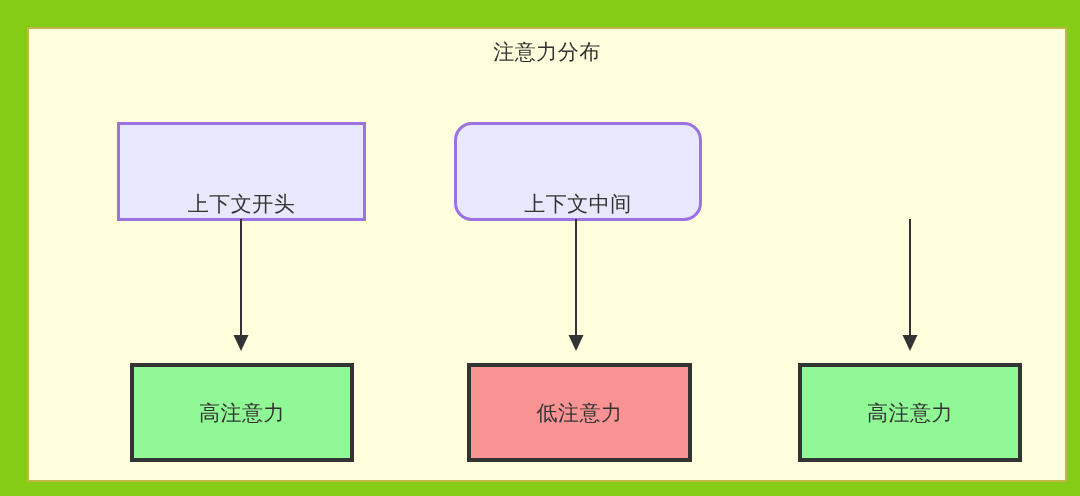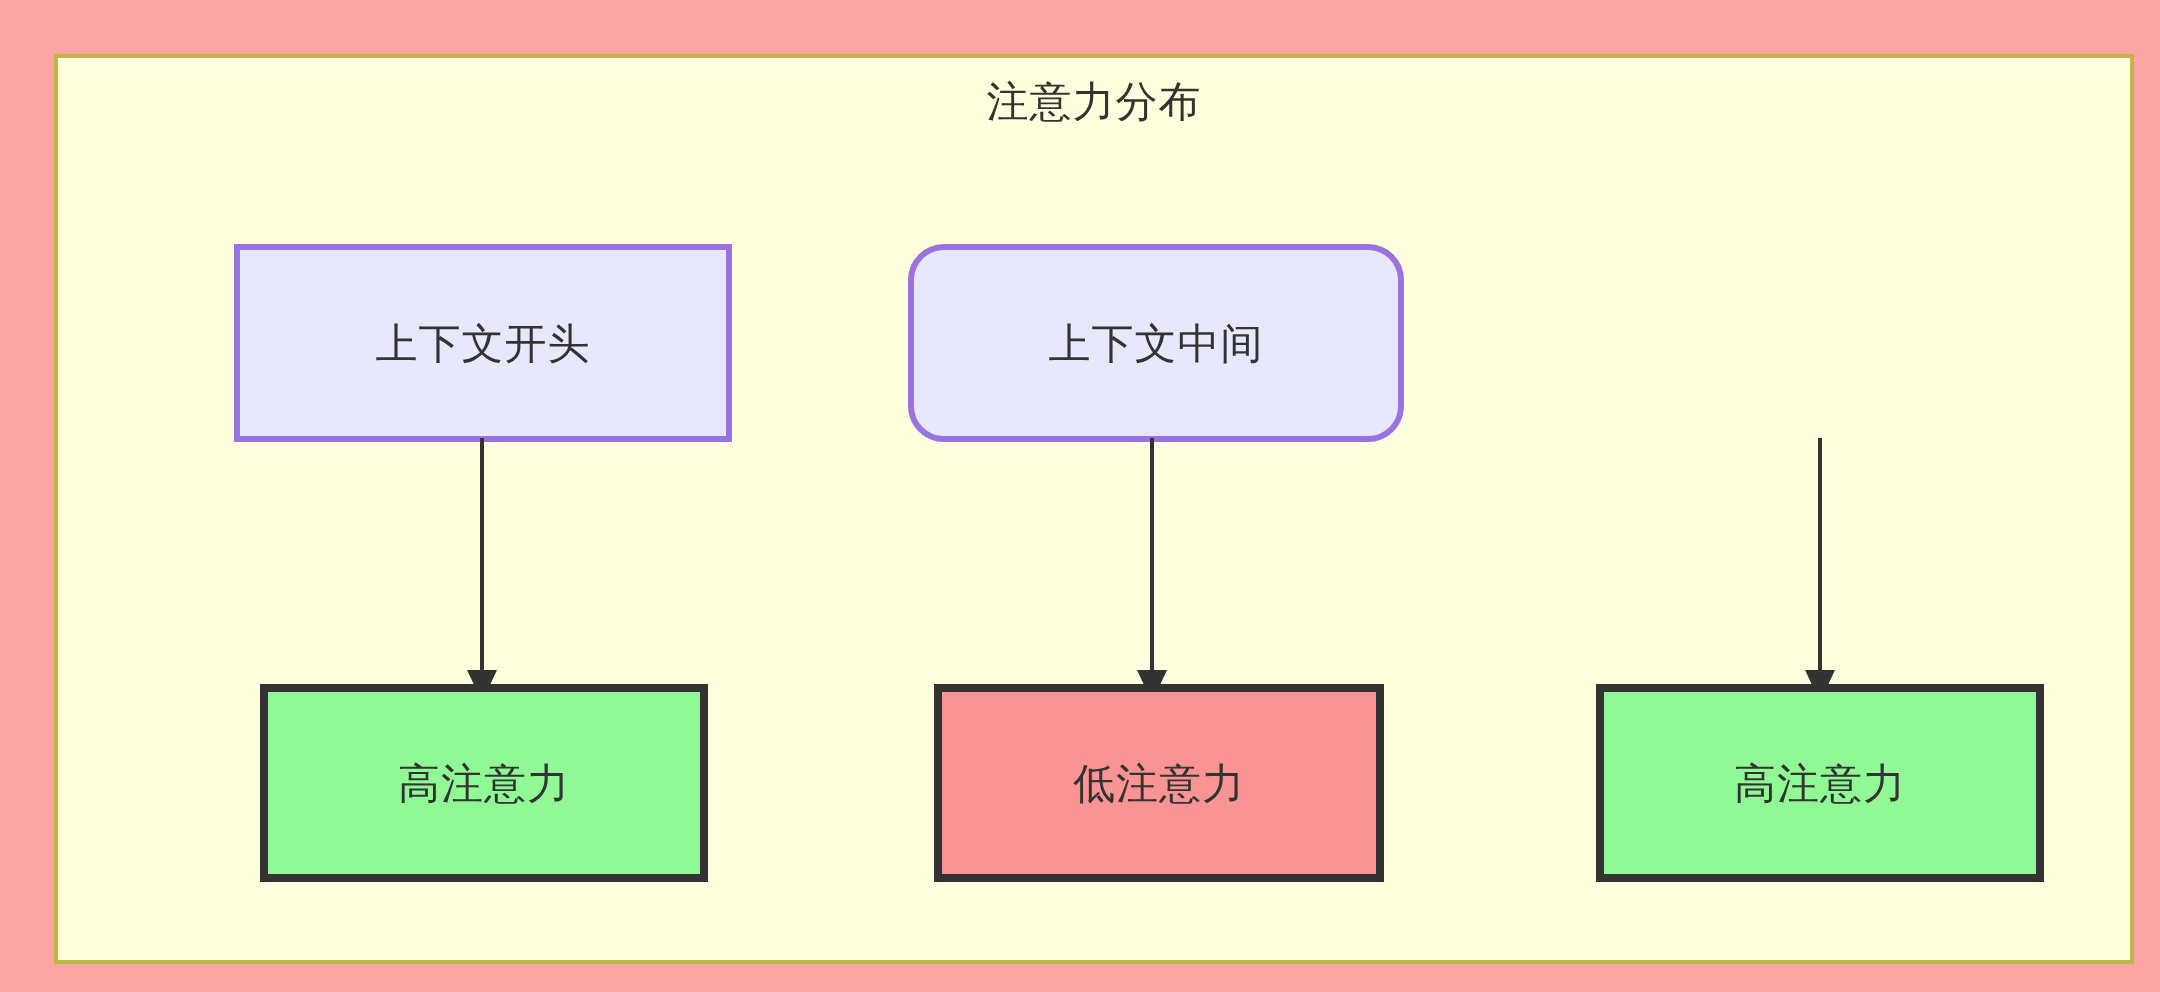--- a/index.html
+++ b/index.html
@@ -12,21 +12,21 @@
     height: 496px;
     font-family: "Liberation Sans", "DejaVu Sans", sans-serif;
     overflow: hidden;
     position: relative;
   }
 
   #canvas {
     position: relative;
     width: 1080px;
     height: 496px;
-    background: #fca5a5;
+    background: #84cc16;
   }
 
   
   .subgraph {
     position: absolute;
     left: 27px;
     top: 27px;
     width: 1040px;
     height: 455px;
     box-sizing: border-box;
@@ -49,36 +49,36 @@
 
   
   .node-top {
     position: absolute;
     box-sizing: border-box;
     top: 93px;
     height: 99px;
     background: #e8e8fc;
     border: 3px solid #9b72e0;
     display: flex;
-    align-items: center;
+    align-items: flex-end;
     justify-content: center;
     font-size: 21px;
     color: #333333;
     letter-spacing: 0.5px;
     white-space: nowrap;
   }
   .node-top.n0 { left: 88px;  width: 249px; }
   .node-top.n1 { left: 425px; width: 248px; }
   .node-top.n2 { left: 757px; width: 249px; }
 
   
   .node-bottom {
     position: absolute;
     box-sizing: border-box;
-    top: 313px;
+    top: 334px;
     height: 99px;
     border: 4px solid #333333;
     display: flex;
     align-items: center;
     justify-content: center;
     font-size: 21px;
     color: #333333;
     letter-spacing: 0.5px;
     white-space: nowrap;
   }

